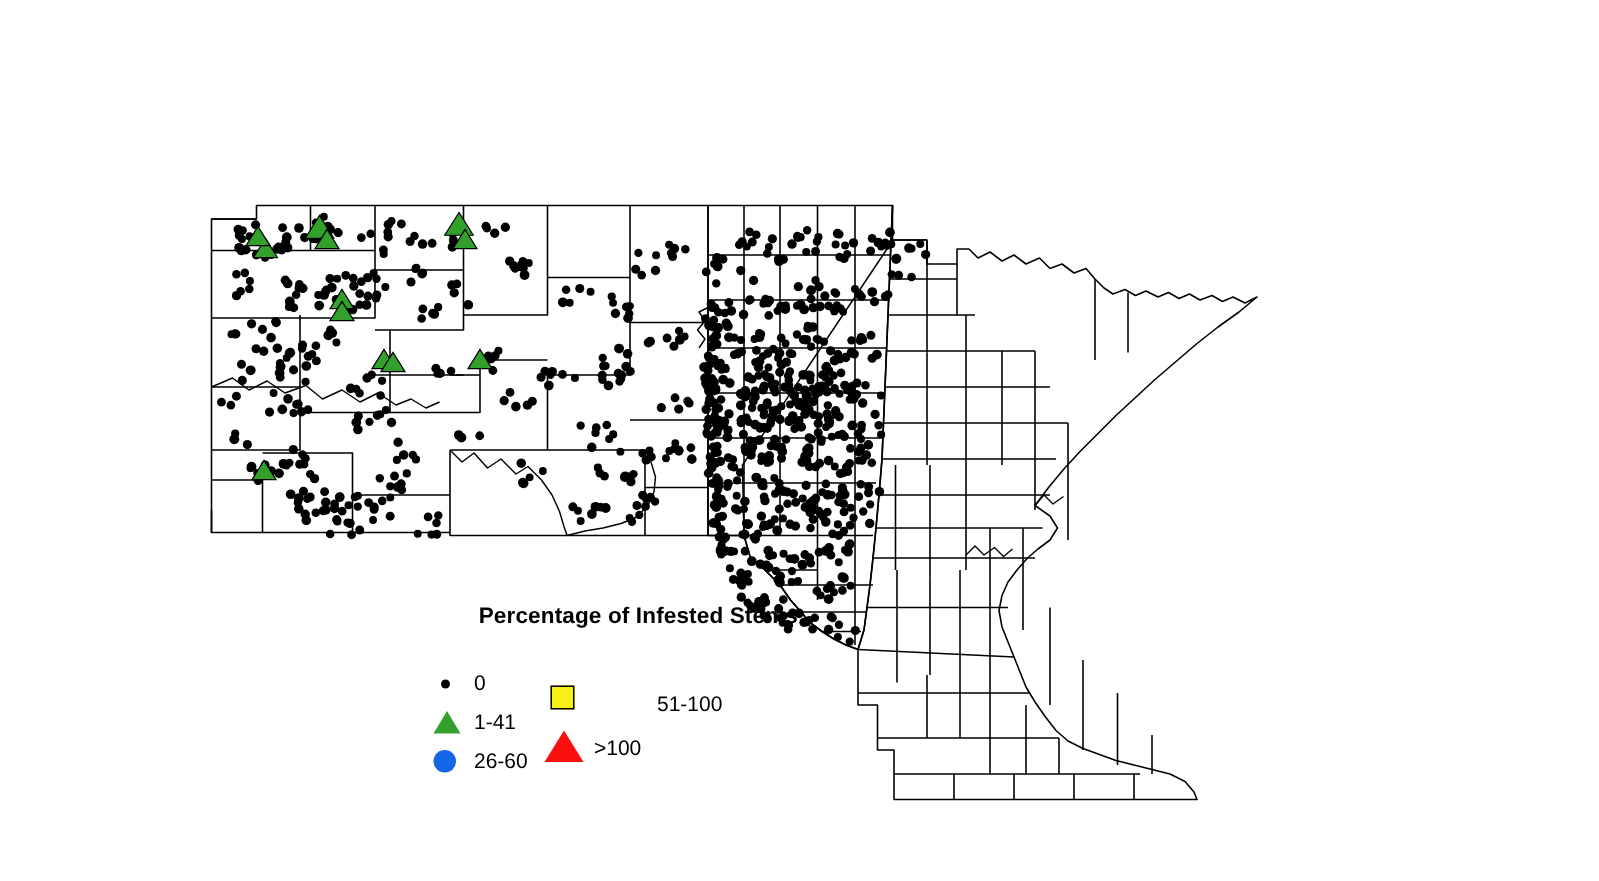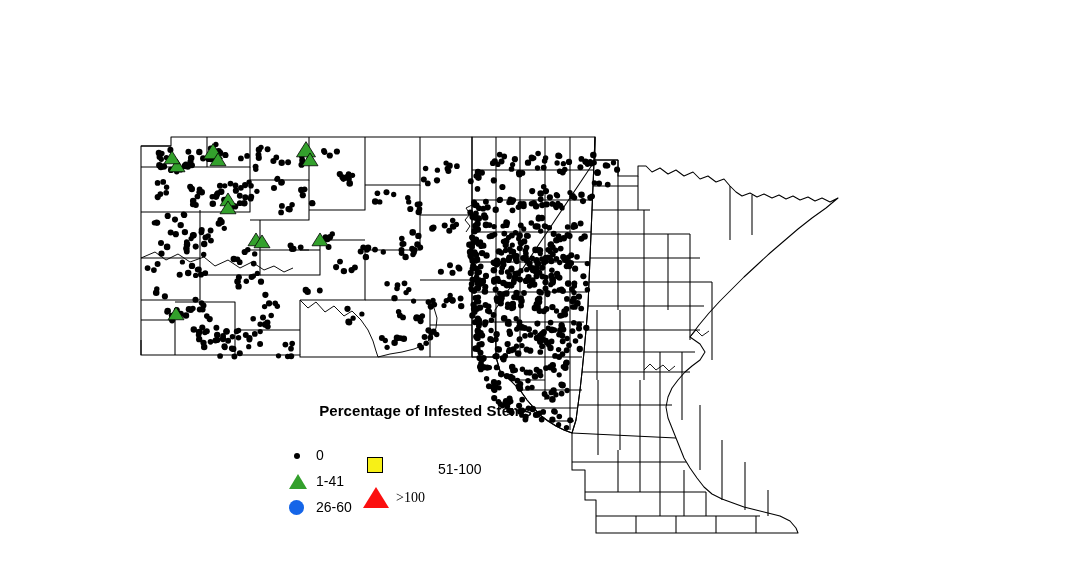--- a/index.html
+++ b/index.html
@@ -1236,17 +1236,17 @@
       <span class="lg-label" style="left:28px;top:0;">26-60</span>
     </div>
 
     <div class="lg-item" style="left:100px;top:52px;">
       <span class="sym sym-sq-y" style="left:5px;top:3px;"></span>
       <span class="lg-label" style="left:34px;top:4px;margin-left:42px;">51-100</span>
     </div>
 
     <div class="lg-item" style="left:100px;top:84px;">
       <span class="sym sym-tri-r" style="left:1px;top:1px;"></span>
-      <span class="lg-label" style="left:34px;top:1px;font-family:Liberation Serif, serif;">&gt;100</span>
+      <span class="lg-label" style="left:34px;top:1px;">&gt;100</span>
     </div>
   </div>
 
 </div>
 
 </body></html>

